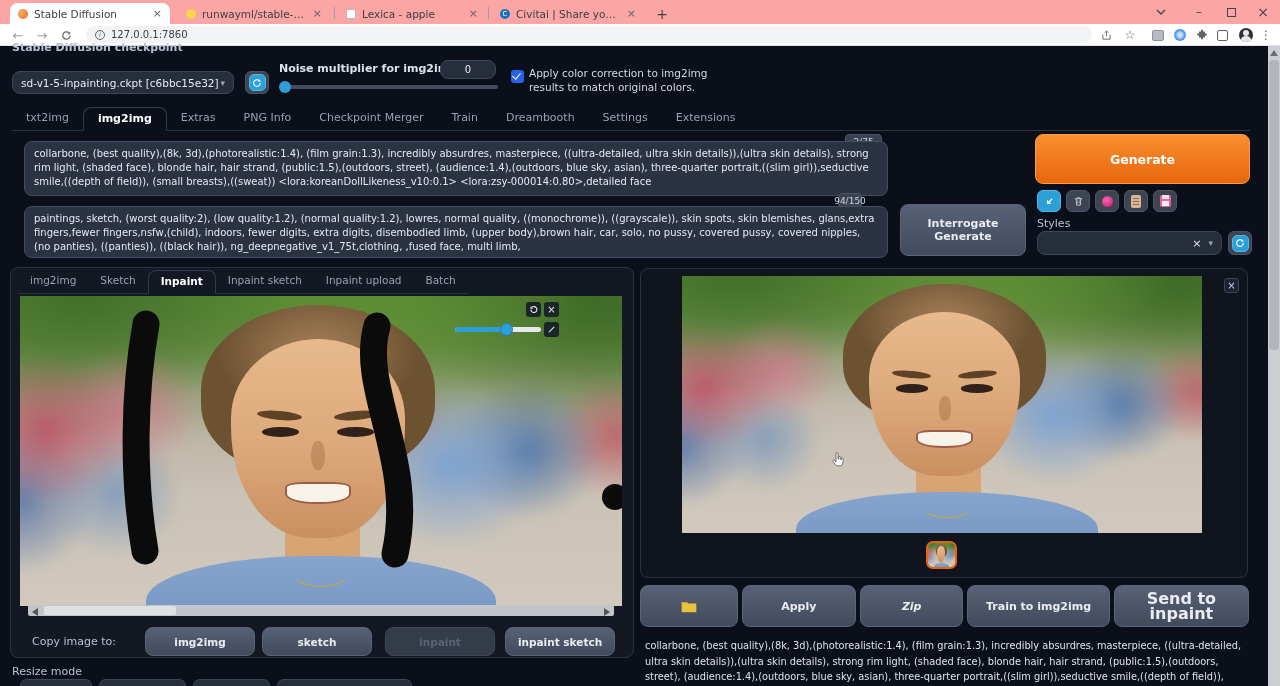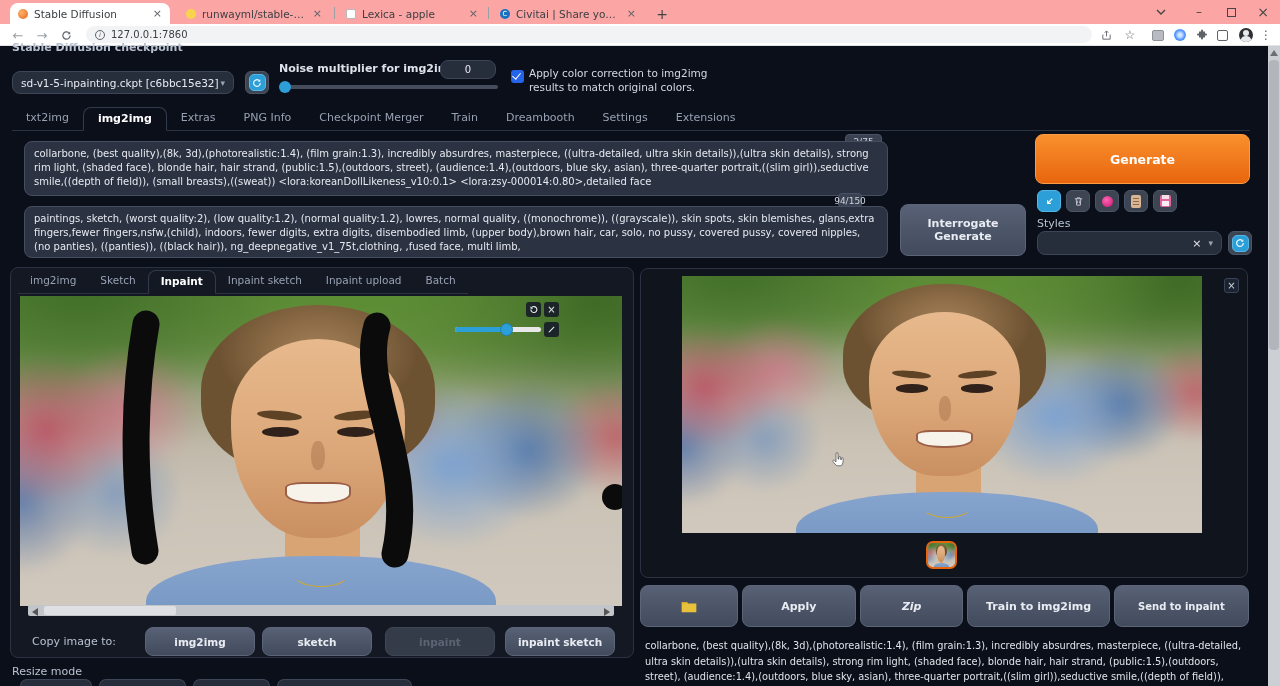--- a/index.html
+++ b/index.html
@@ -388,21 +388,21 @@
   <div class="abs" style="left:640px;top:585px;width:609px;display:flex;gap:4px;">
     <div class="gbtn" style="flex:0.85;height:42px;">
       <svg width="16" height="13" viewBox="0 0 24 19">
           <path d="M1 3h8l2 2h12v13H1z" fill="#e8c23a"></path>
           <path d="M1 3h8l2 2H1z" fill="#d9ae26"></path>
         </svg>
     </div>
     <div class="gbtn" style="flex:1;height:42px;font-size:11px;">Apply</div>
     <div class="gbtn" style="flex:0.9;height:42px;font-size:11px;font-style:italic;">Zip</div>
     <div class="gbtn" style="flex:1;height:42px;font-size:11px;padding:0 14px;line-height:15px;">Train to img2img</div>
-    <div class="gbtn" style="flex:0.9;height:42px;font-size:10px;padding:0 16px;line-height:15px;">Send to inpaint</div>
+    <div class="gbtn" style="flex:0.9;height:42px;font-size:16px;padding:0 16px;line-height:15px;">Send to inpaint</div>
   </div>
 
   <div class="abs" style="left:645px;top:638px;width:602px;height:46px;overflow:hidden;font-size:9.8px;line-height:15.5px;color:#dfe3ea;">collarbone, (best quality),(8k, 3d),(photorealistic:1.4), (film grain:1.3), incredibly absurdres, masterpiece, ((ultra-detailed, ultra skin details)),(ultra skin details), strong rim light, (shaded face), blonde hair, hair strand, (public:1.5),(outdoors, street), (audience:1.4),(outdoors, blue sky, asian), three-quarter portrait,((slim girl)),seductive smile,((depth of field)), (small breasts),((sweat)) &lt;lora:koreanDollLikeness_v10:0.1&gt; &lt;lora:zsy-000014:0.80&gt;,detailed face</div>
 
   <div class="abs" style="right:0;top:46px;width:12px;height:640px;background:#ccd0d5;">
     <span class="hsb-arrow" style="position:absolute;left:2px;top:4px;border-width:0 4px 6px 4px;border-color:transparent transparent #6a6f75 transparent;"></span>
     <span style="position:absolute;left:1px;top:14px;width:10px;height:290px;background:#b2b6bc;border-radius:4px;"></span>
   </div>
 
 </div>

